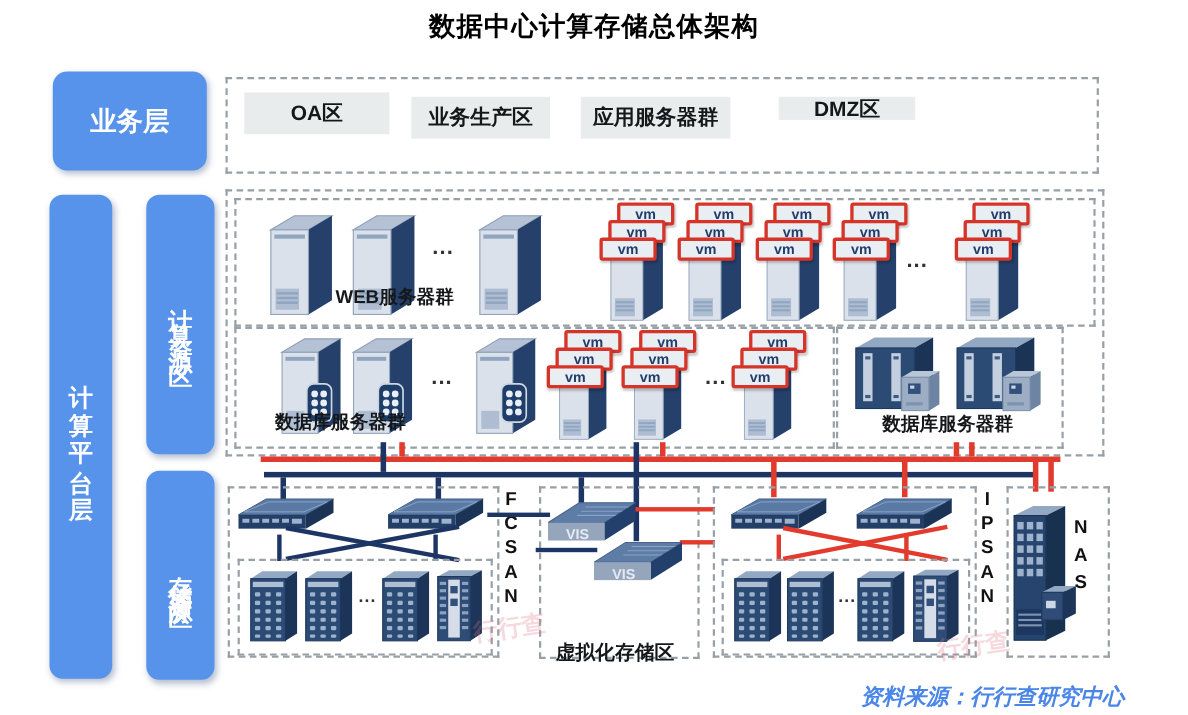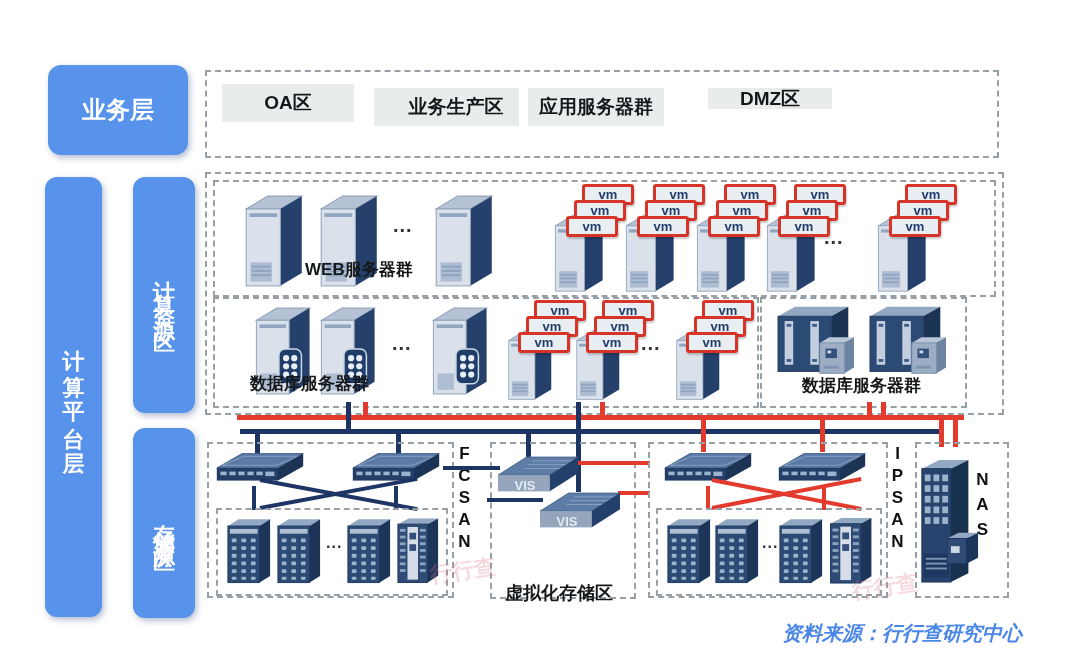--- a/index.html
+++ b/index.html
@@ -17,21 +17,21 @@
   .glabel{position:absolute;font-size:17px;font-weight:600;color:#15181a;}
   .dots{position:absolute;font-size:20px;font-weight:bold;color:#333;letter-spacing:1px;}
   .hline,.vline,.diag{position:absolute;}
   .red{background:#e23a2d;}
   .navy{background:#1d3564;}
   .diag{height:4px;transform-origin:left center;}
   .dev{position:absolute;}
   .vmstack{position:absolute;width:70px;height:56px;z-index:6;}
   .vm{position:absolute;width:46px;height:15px;border:3px solid #d63428;border-radius:3px;
       background:#e9eef3;color:#223d6b;font-weight:bold;font-size:13px;
-      display:flex;align-items:center;justify-content:center;box-shadow:1px 2px 2px rgba(0,0,0,.2);margin-left:21px;}
+      display:flex;align-items:center;justify-content:center;box-shadow:1px 2px 2px rgba(0,0,0,.2);}
   .vm:nth-child(1){left:16px;top:0;}
   .vm:nth-child(2){left:8px;top:16px;}
   .vm:nth-child(3){left:0;top:32px;}
   .vlat{position:absolute;writing-mode:vertical-rl;text-orientation:upright;font-weight:bold;
         font-size:17px;color:#111;letter-spacing:3px;}
   .vislabel{position:absolute;color:#e3eaf2;font-weight:bold;font-size:13px;text-align:center;z-index:5;}
   .source{position:absolute;font-weight:bold;font-size:20px;color:#4a86e8;text-align:right;font-style:italic;}
   .wmark{position:absolute;color:rgba(219,120,135,.28);font-size:22px;font-weight:bold;
          transform:rotate(-8deg);}
 </style>
@@ -173,25 +173,26 @@
         <rect x="8" y="113" width="22" height="2" fill="#7d93b0"></rect>
         <rect x="8" y="118" width="22" height="2" fill="#7d93b0"></rect>
         <polygon points="30,88 42,82 62,82 50,88" fill="#93a8c2"></polygon>
         <polygon points="50,88 62,82 62,108 50,114" fill="#1d3558"></polygon>
         <rect x="30" y="88" width="20" height="26" fill="#2e4c76" stroke="#1d3760"></rect>
         <rect x="34" y="96" width="9" height="7" fill="#cdd8e6"></rect>
       </symbol>
     </defs>
   </svg>
 
+  <div class="title">数据中心计算存储总体架构</div>
 
   <div class="pill" style="left:48px;top:65px;width:140px;height:90px;font-size:24px;">业务层</div>
   <div class="dbox" style="left:205px;top:70px;width:790px;height:84px;"></div>
   <div class="zone" style="left:222px;top:84px;width:132px;height:38px;">OA区</div>
-  <div class="zone" style="left:374px;top:88px;width:126px;height:38px;padding-left:19px;">业务生产区</div>
+  <div class="zone" style="left:374px;top:88px;width:126px;height:38px;">业务生产区</div>
   <div class="zone" style="left:528px;top:88px;width:136px;height:38px;">应用服务器群</div>
   <div class="zone" style="left:708px;top:88px;width:124px;height:21px;text-align:right;">DMZ区</div>
 
   <div class="pill vtext" style="left:45px;top:177px;width:57px;height:440px;font-size:22px;letter-spacing:26px;border-radius:12px;">计算平台层</div>
   <div class="pill vtext" style="left:133px;top:177px;width:62px;height:236px;font-size:22px;letter-spacing:13px;border-radius:12px;">计算资源区</div>
   <div class="pill vtext" style="left:133px;top:428px;width:62px;height:190px;font-size:22px;letter-spacing:7px;border-radius:12px;">存储资源区</div>
 
   <div class="dbox" style="left:205px;top:172px;width:795px;height:239px;"></div>
   <div class="dbox" style="left:213px;top:180px;width:779px;height:113px;"></div>
   <div class="dbox" style="left:213px;top:297px;width:542px;height:107px;"></div>

